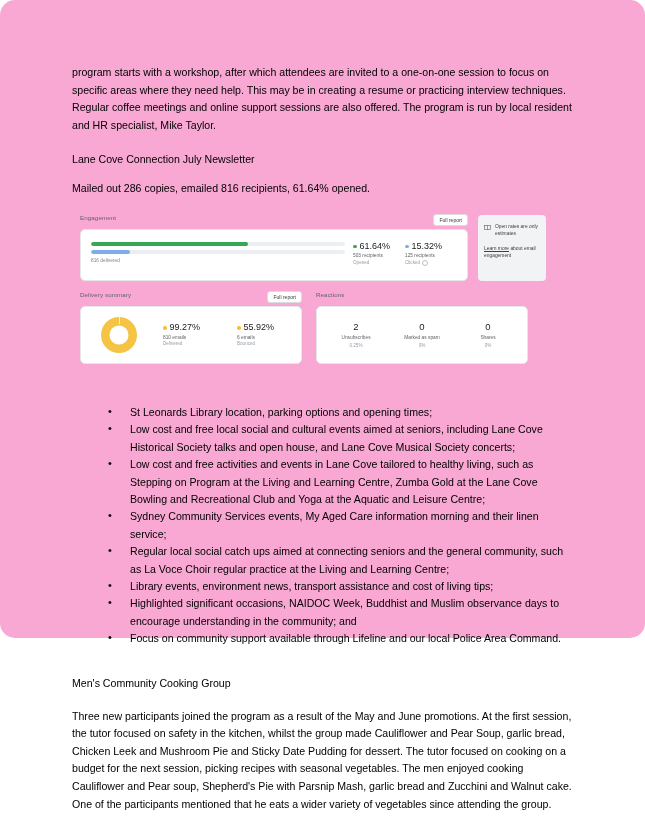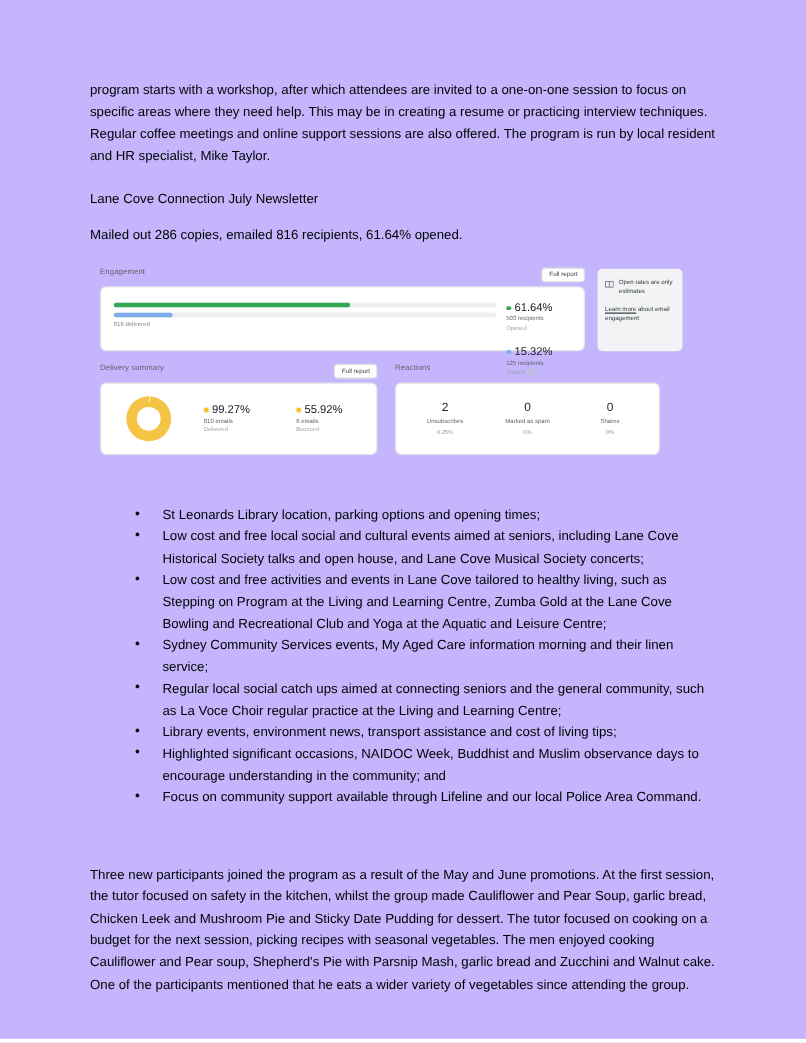--- a/index.html
+++ b/index.html
@@ -13,23 +13,24 @@
     height: 834px;
     font-family: "Liberation Sans", sans-serif;
     color: #000000;
     position: relative;
     overflow: hidden;
   }
   .page {
     position: absolute;
     left: 0; top: 0;
     width: 645px;
-    height: 831px;
-    background: #c4b5fd;
+    height: 638px;
+    background: #f9a8d4;
     box-sizing: border-box;
+    border-radius: 15px;
   }
   .content {
     position: absolute;
     left: 72px;
     top: 64px;
     width: 500px;
   }
 
   
   p.body-text {
@@ -133,21 +134,21 @@
   }
   .bar-fill { position: absolute; left: 0; top: 0; bottom: 0; border-radius: 2px; }
   .bar-open { background: #34a853; }
   .bar-click { background: #7cadea; }
   .delivered-note {
     font-size: 4.8px;
     color: #80868b;
     margin-top: 3px;
     line-height: 6px;
   }
-  .stat-group { display: flex; gap: 10px; padding-top: 1px; flex-direction: column; }
+  .stat-group { display: flex; padding-top: 1px; }
   .stat { width: 52px; }
   .stat-head { display: flex; align-items: center; gap: 3px; }
   .dot { width: 3.5px; height: 3.5px; border-radius: 50%; flex: none; }
   .dot-green { background: #34a853; }
   .dot-blue  { background: #7cadea; }
   .dot-amber { background: #fbc02d; }
   .stat-pct {
     font-size: 9px;
     color: #202124;
     font-weight: 400;
@@ -401,19 +402,20 @@
         <li>Low cost and free activities and events in Lane Cove tailored to healthy living, such as Stepping on Program at the Living and Learning Centre, Zumba Gold at the Lane Cove Bowling and Recreational Club and Yoga at the Aquatic and Leisure Centre;</li>
         <li>Sydney Community Services events, My Aged Care information morning and their linen service;</li>
         <li>Regular local social catch ups aimed at connecting seniors and the general community, such as La Voce Choir regular practice at the Living and Learning Centre;</li>
         <li>Library events, environment news, transport assistance and cost of living tips;</li>
         <li>Highlighted significant occasions, NAIDOC Week, Buddhist and Muslim observance days to encourage understanding in the community; and</li>
         <li>Focus on community support available through Lifeline and our local Police Area Command.</li>
       </ul>
 
     <div class="gap-lg"></div>
 
+    <h2 class="section-heading">Men's Community Cooking Group</h2>
 
     <div class="gap-md"></div>
 
     <p class="body-text">Three new participants joined the program as a result of the May and June promotions. At the first session, the tutor focused on safety in the kitchen, whilst the group made Cauliflower and Pear Soup, garlic bread, Chicken Leek and Mushroom Pie and Sticky Date Pudding for dessert. The tutor focused on cooking on a budget for the next session, picking recipes with seasonal vegetables. The men enjoyed cooking Cauliflower and Pear soup, Shepherd's Pie with Parsnip Mash, garlic bread and Zucchini and Walnut cake. One of the participants mentioned that he eats a wider variety of vegetables since attending the group.</p>
 
   </div>
 </div>
 
 </body></html>

